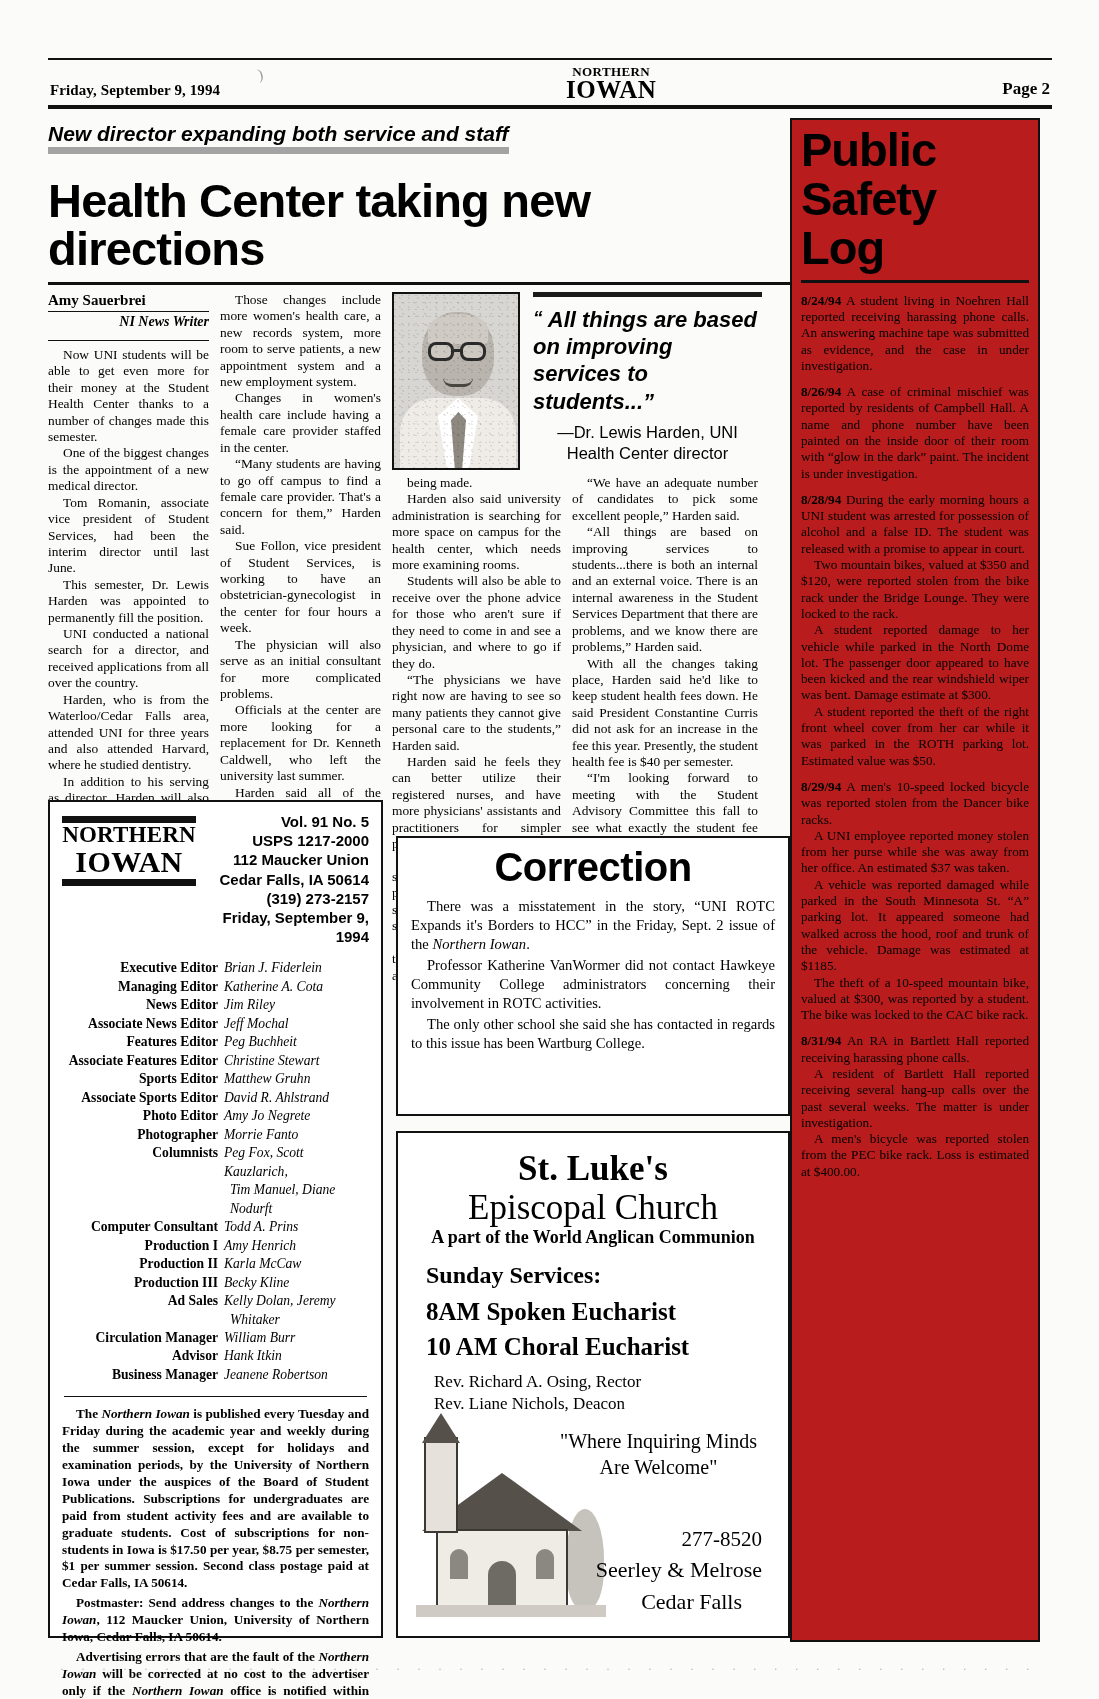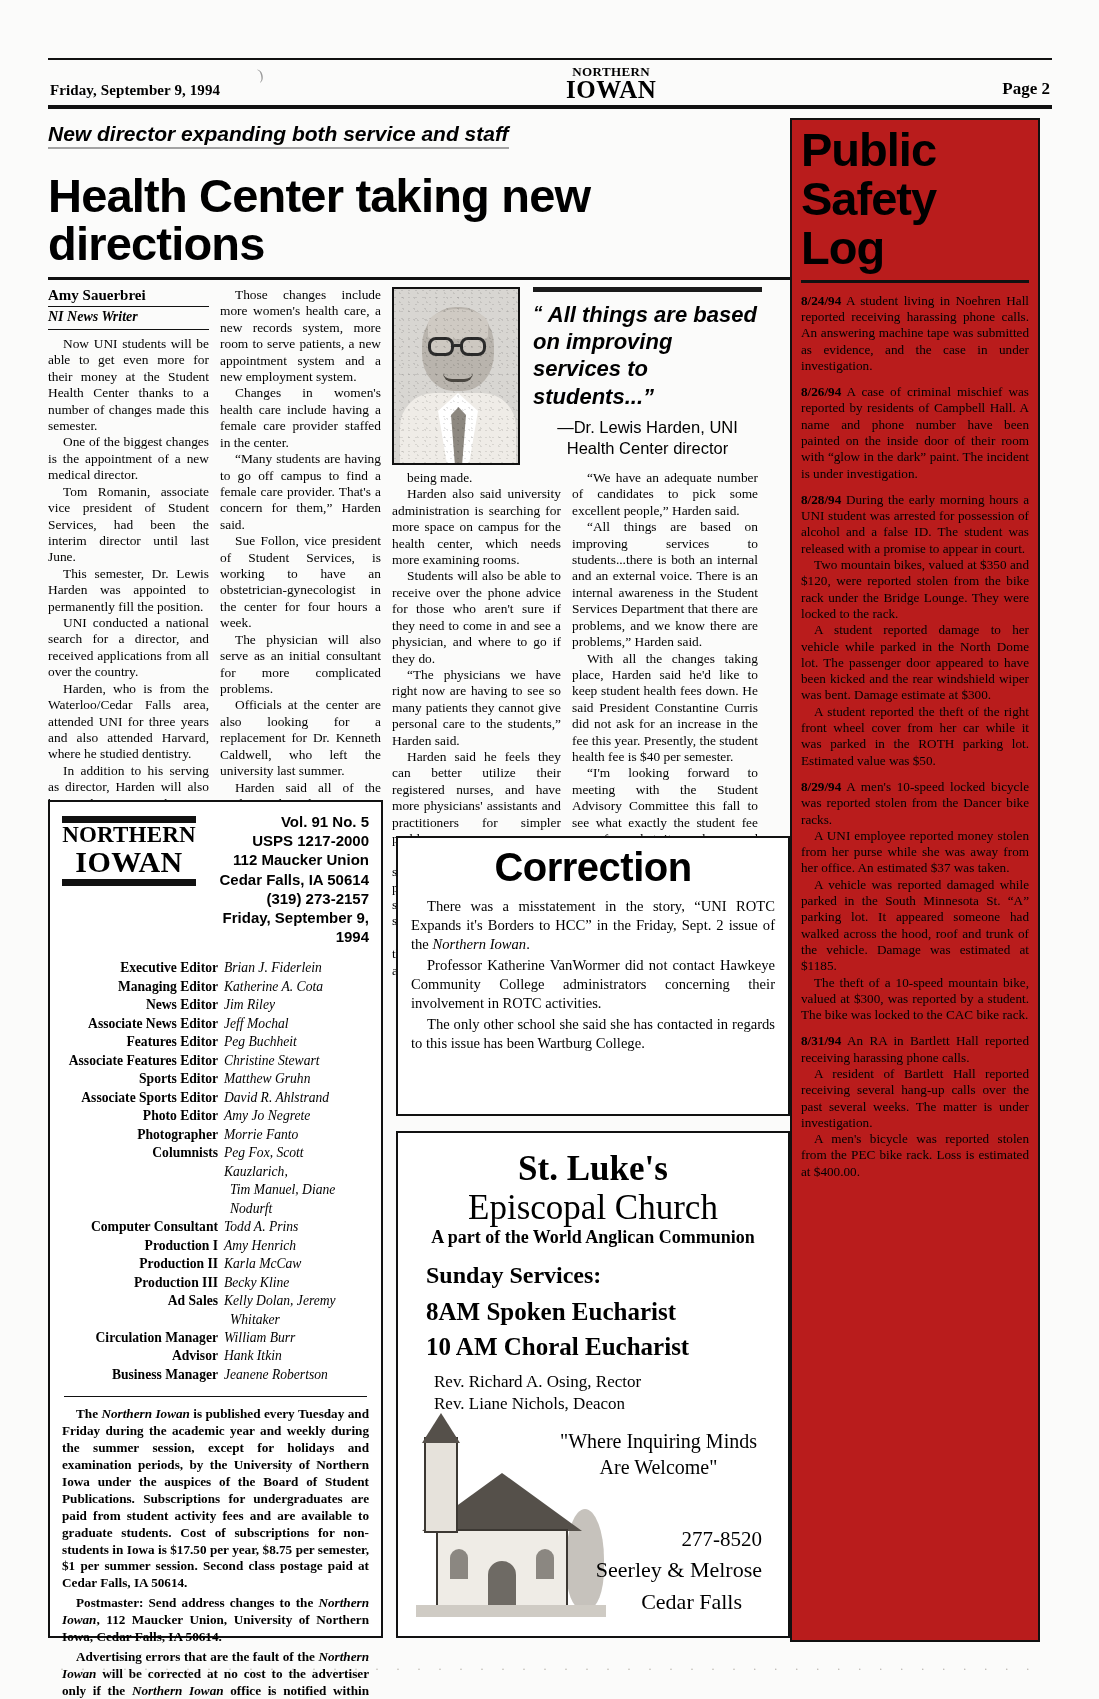--- a/index.html
+++ b/index.html
@@ -35,43 +35,43 @@
 
   
   .body-wrap { position:absolute; left:48px; top:118px; width:1004px; height:1540px; display:flex; }
   .left-zone { width:742px; position:relative; }
   .right-zone { width:262px; position:relative; padding-left:12px; }
 
   
   .kicker {
     font-size:21px; font-style:italic; font-weight:700;
     font-family:"Liberation Sans", sans-serif;
-    border-bottom:2px solid #a3a3a3; display:inline-block;
+    border-bottom:7px solid #a3a3a3; display:inline-block;
     padding-bottom:1px; margin-top:4px;
   }
   .headline {
     font-family:"Liberation Sans", sans-serif;
     font-weight:700; font-size:47px; line-height:1.02;
     letter-spacing:-0.8px; margin-top:23px;
   }
   .hl-rule { height:3px; background:#111; margin-top:9px; width:100%; }
 
   
   .art { display:flex; margin-top:7px; }
   .col { width:172px; padding-right:11px; }
   .col.c2 { width:172px; }
   .col.c3 { width:180px; }
   .col.c4 { width:186px; padding-right:0; }
   .byline {
     font-weight:700; font-size:15px; border-bottom:1.5px solid #111;
     padding-bottom:2px; margin-bottom:2px;
   }
   .byline-sub {
-    font-style:italic; font-weight:700; font-size:14px;
-    border-bottom:1.5px solid #111; padding-bottom:4px; margin-bottom:6px;
+    text-align:right; font-style:italic; font-weight:700; font-size:14px;
+    border-bottom:1.5px solid #111; padding-bottom:10px; margin-bottom:6px;
   }
   p.bodytext {
     font-size:13.4px; line-height:1.225; text-align:justify;
     margin:0 0 0 0; text-indent:15px;
     font-family:"Liberation Serif", serif;
     hyphens:auto; -webkit-hyphens:auto;
   }
 
   
   .photoquote { display:flex; margin-bottom:5px; }
@@ -263,21 +263,21 @@
             </div>
         </div>
 
         <div class="col c2">
           <div id="c2-text">
               <p class="bodytext">Those changes include more women's health care, a new records system, more room to serve patients, a new appointment system and a new employment system.</p>
               <p class="bodytext">Changes in women's health care include having a female care provider staffed in the center.</p>
               <p class="bodytext">“Many students are having to go off campus to find a female care provider. That's a concern for them,” Harden said.</p>
               <p class="bodytext">Sue Follon, vice president of Student Services, is working to have an obstetrician-gynecologist in the center for four hours a week.</p>
               <p class="bodytext">The physician will also serve as an initial consultant for more complicated problems.</p>
-              <p class="bodytext">Officials at the center are also looking for a replacement for Dr. Kenneth Caldwell, who left the university last summer.</p>
+              <p class="bodytext">Officials at the center are more looking for a replacement for Dr. Kenneth Caldwell, who left the university last summer.</p>
               <p class="bodytext">Harden said all of the applicants have been women, and another physician should be in place within the next few months.</p>
               <p class="bodytext">Harden said the biggest complicating factor is having to see over 100 students a day while changes are</p>
             </div>
         </div>
 
         <div style="width:370px;">
           <div class="photoquote">
             <div class="photo-frame">
               <div class="ph-body"></div>
               <div class="ph-shirt"></div>

